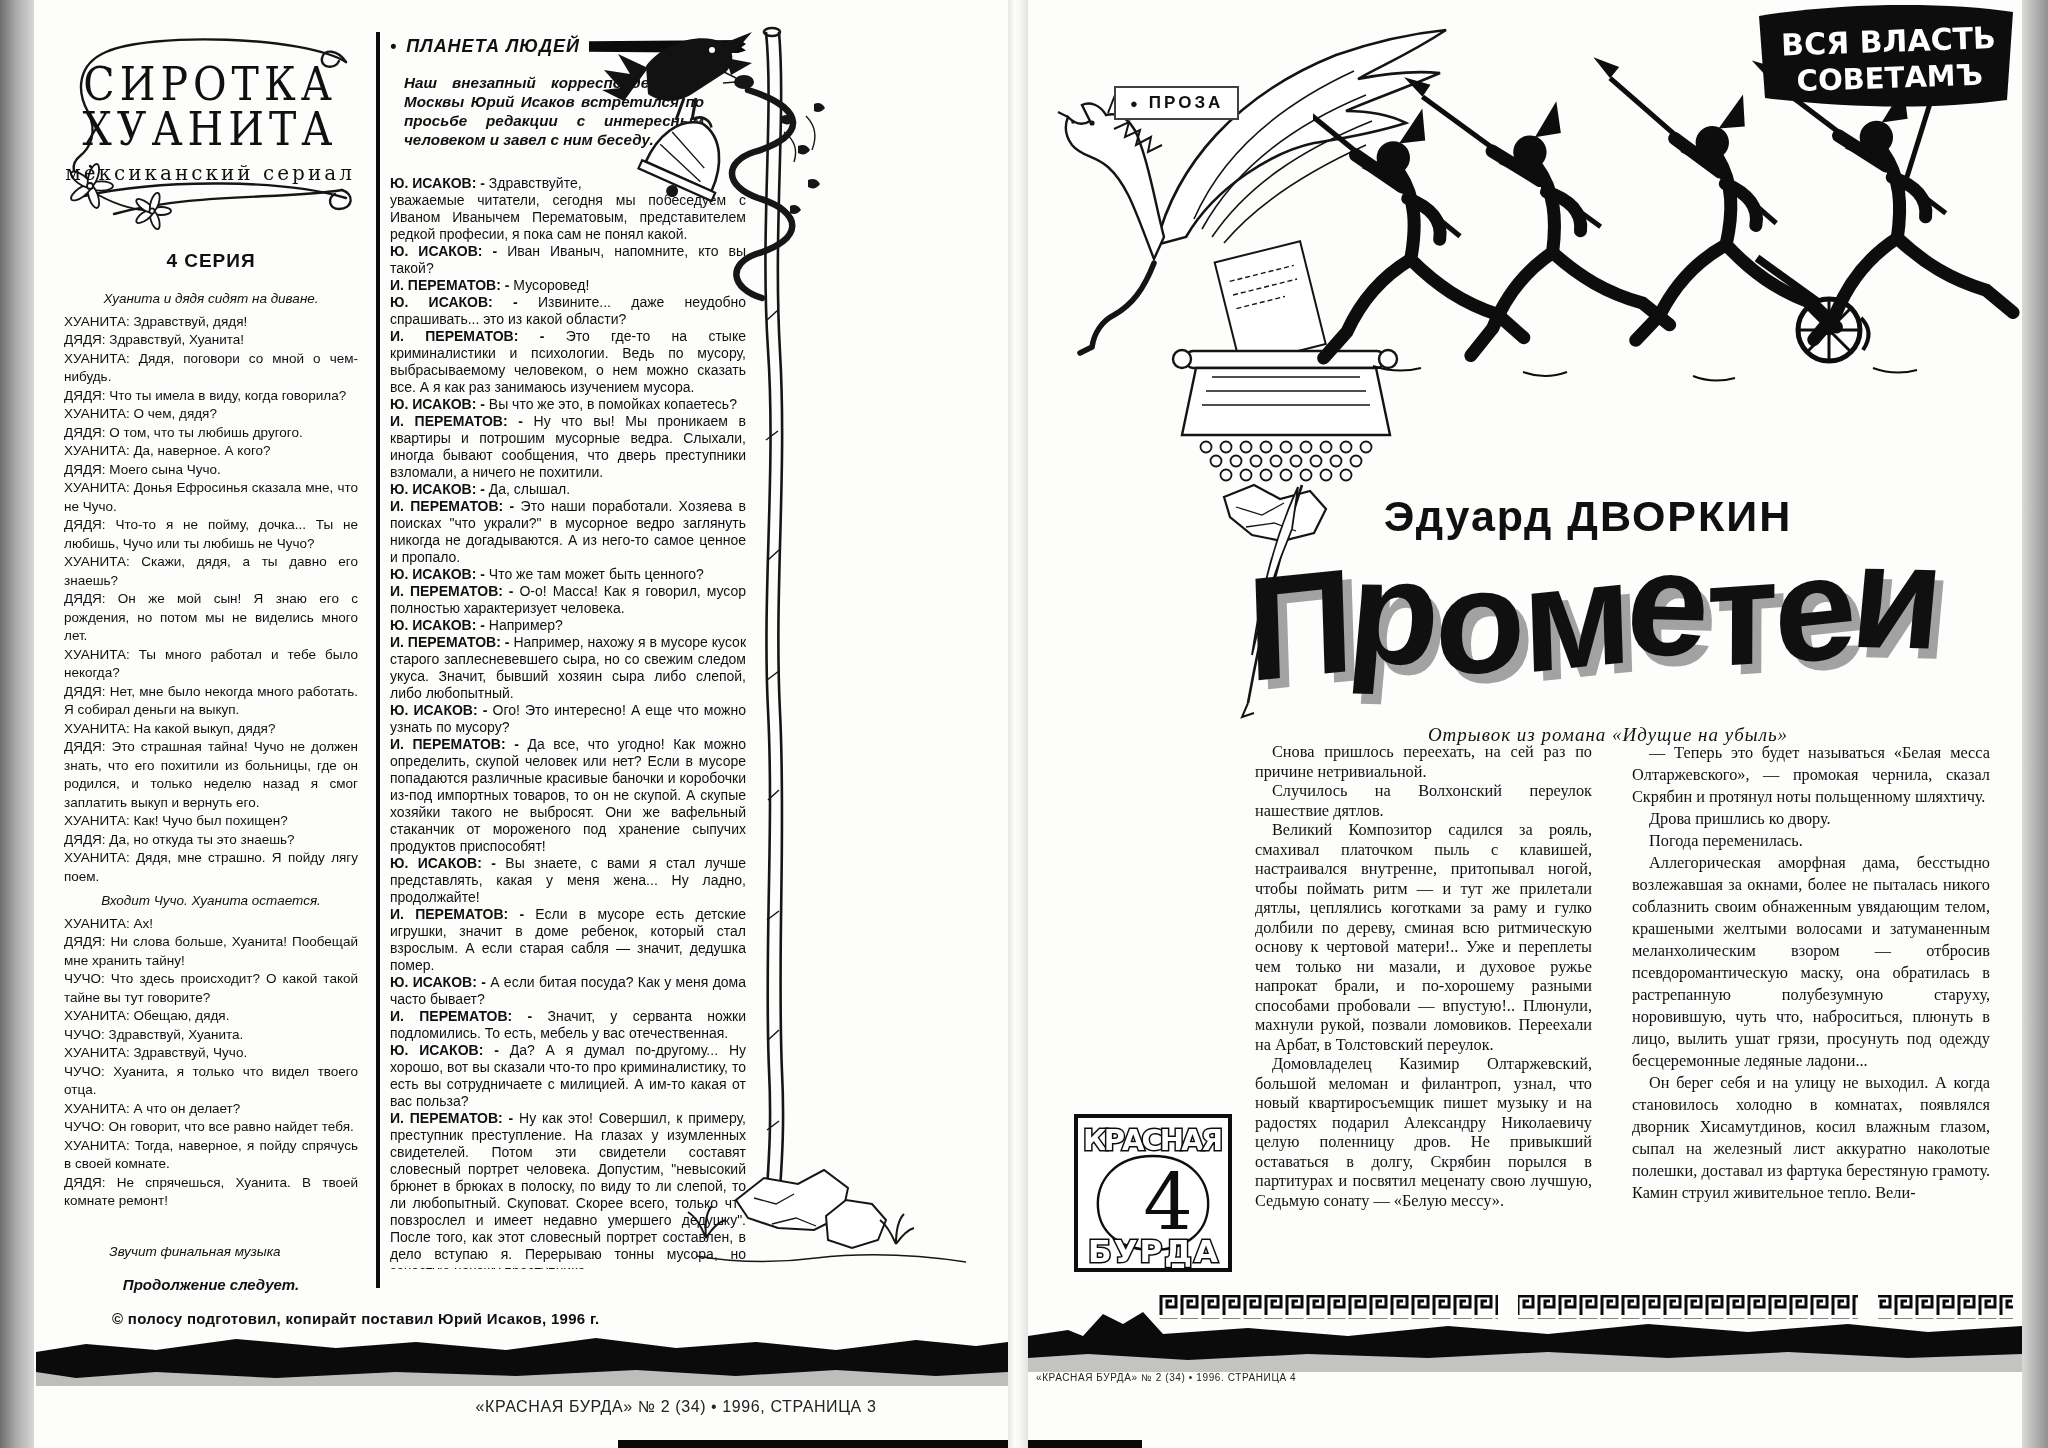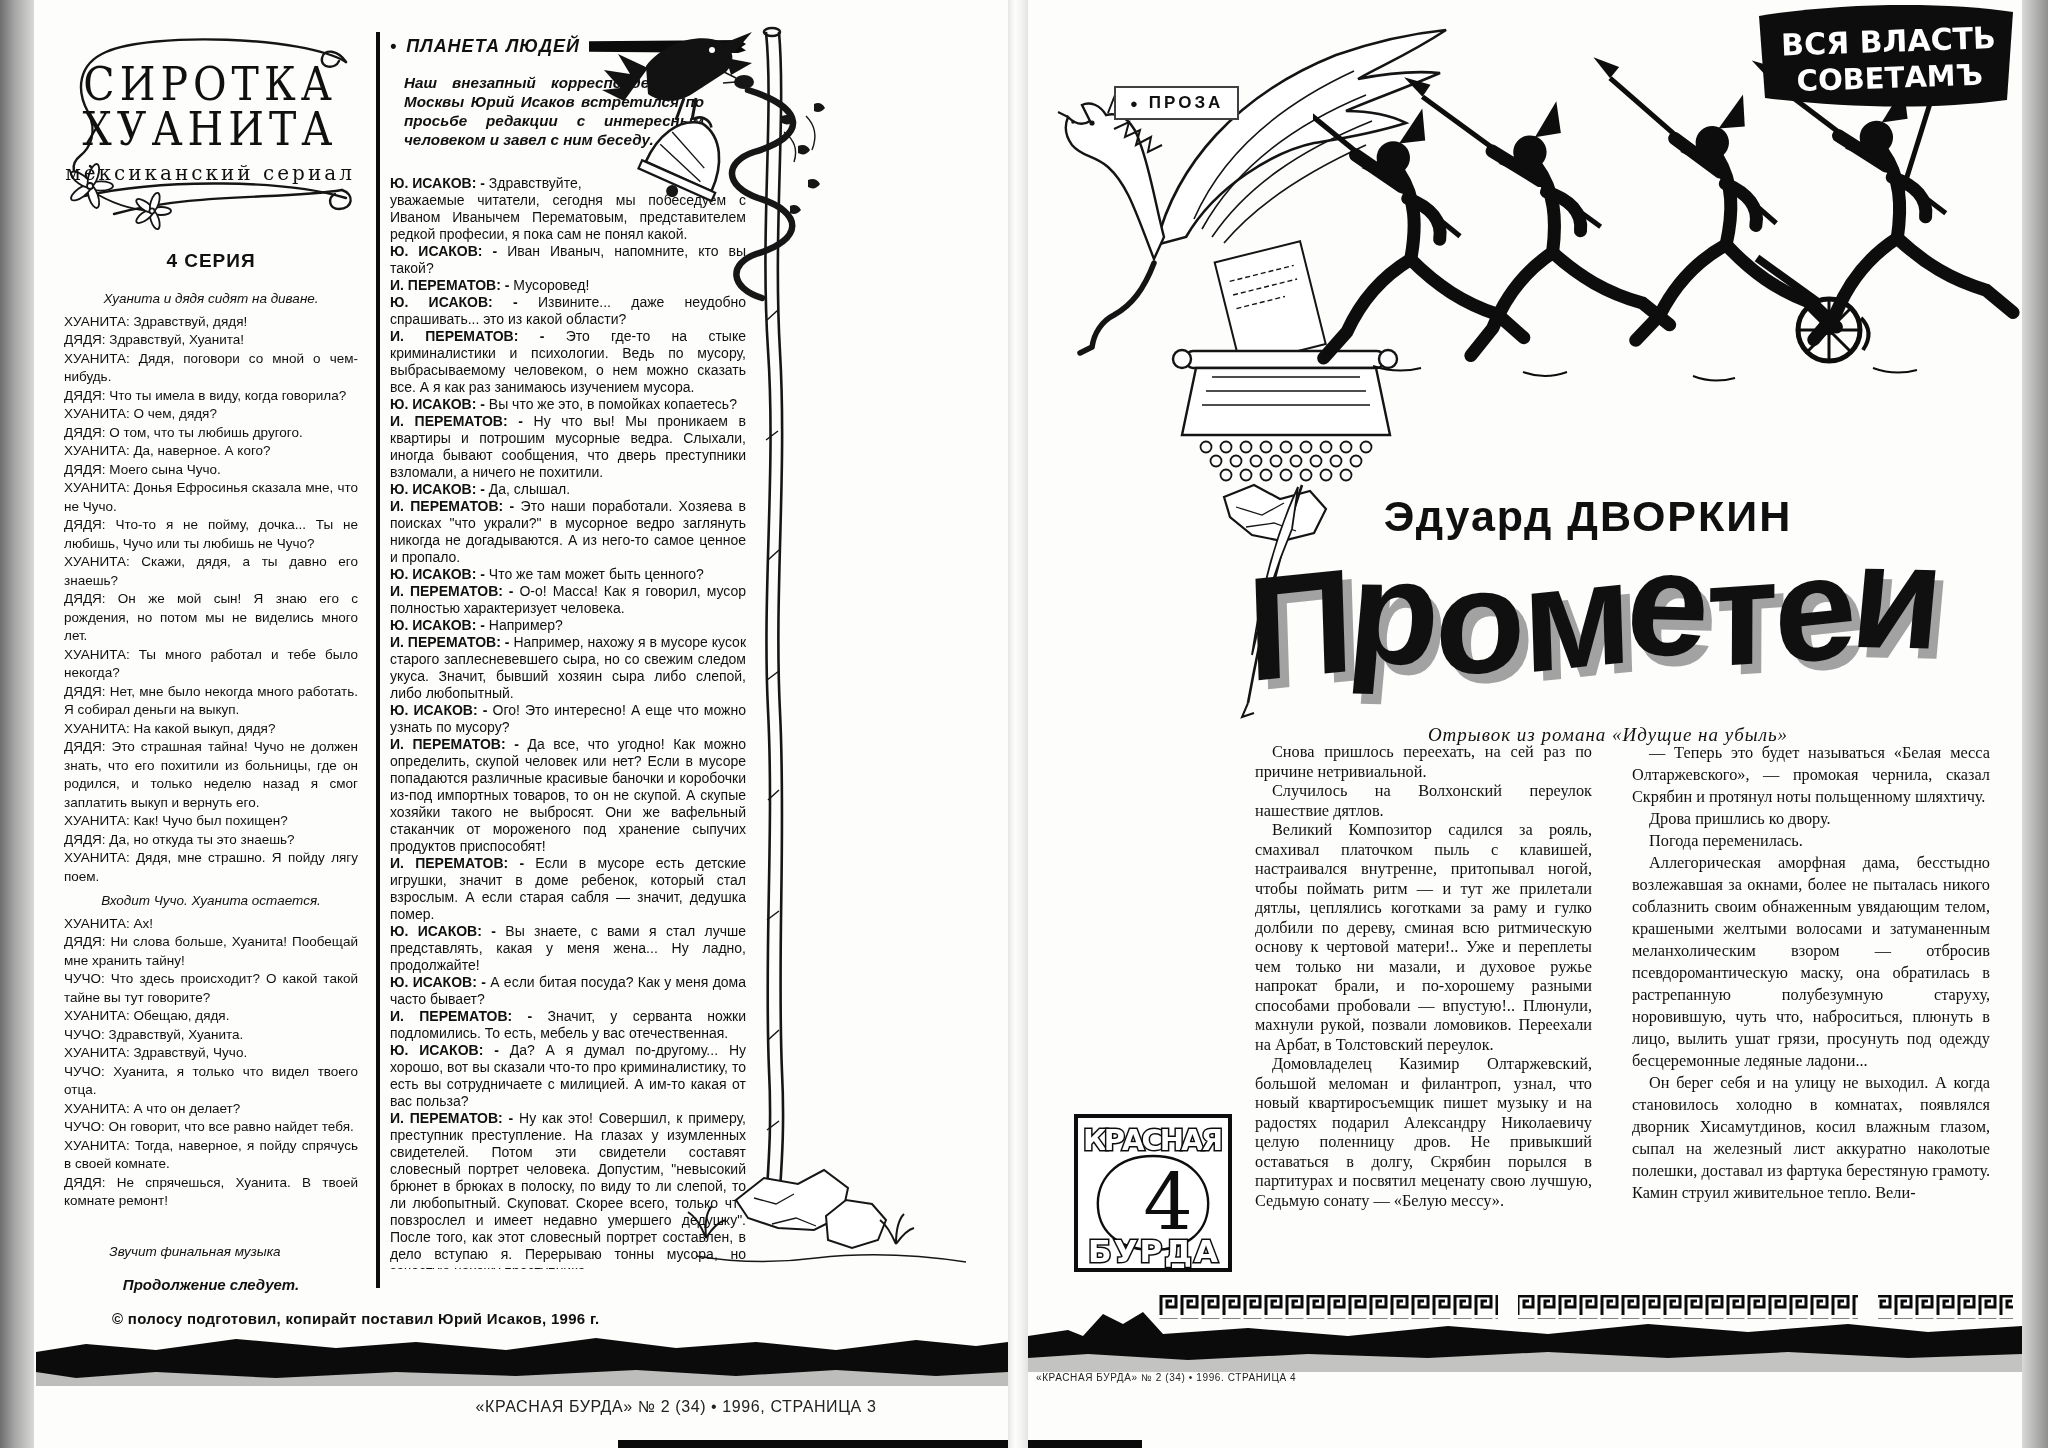--- a/index.html
+++ b/index.html
@@ -226,23 +226,23 @@
           <p><b>И. ПЕРЕМАТОВ: -</b> <span>О-о! Масса! Как я говорил, мусор полностью характеризует человека.</span></p>
 
           <p><b>Ю. ИСАКОВ: -</b> <span>Например?</span></p>
 
           <p><b>И. ПЕРЕМАТОВ: -</b> <span>Например, нахожу я в мусоре кусок старого заплесневевшего сыра, но со свежим следом укуса. Значит, бывший хозяин сыра либо слепой, либо любопытный.</span></p>
 
           <p><b>Ю. ИСАКОВ: -</b> <span>Ого! Это интересно! А еще что можно узнать по мусору?</span></p>
 
           <p><b>И. ПЕРЕМАТОВ: -</b> <span>Да все, что угодно! Как можно определить, скупой человек или нет? Если в мусоре попадаются различные красивые баночки и коробочки из-под импортных товаров, то он не скупой. А скупые хозяйки такого не выбросят. Они же вафельный стаканчик от мороженого под хранение сыпучих продуктов приспособят!</span></p>
 
+          <p><b>Ю. ИСАКОВ: -</b> <span>Вы знаете, с вами я стал лучше представлять, какая у меня жена... Ну ладно, продолжайте!</span></p>
+
           <p><b>И. ПЕРЕМАТОВ: -</b> <span>Если в мусоре есть детские игрушки, значит в доме ребенок, который стал взрослым. А если старая сабля — значит, дедушка помер.</span></p>
-
-          <p><b>Ю. ИСАКОВ: -</b> <span>Вы знаете, с вами я стал лучше представлять, какая у меня жена... Ну ладно, продолжайте!</span></p>
 
           <p><b>Ю. ИСАКОВ: -</b> <span>А если битая посуда? Как у меня дома часто бывает?</span></p>
 
           <p><b>И. ПЕРЕМАТОВ: -</b> <span>Значит, у серванта ножки подломились. То есть, мебель у вас отечественная.</span></p>
 
           <p><b>Ю. ИСАКОВ: -</b> <span>Да? А я думал по-другому... Ну хорошо, вот вы сказали что-то про криминалистику, то есть вы сотрудничаете с милицией. А им-то какая от вас польза?</span></p>
 
           <p><b>И. ПЕРЕМАТОВ: -</b> <span>Ну как это! Совершил, к примеру, преступник преступление. На глазах у изумленных свидетелей. Потом эти свидетели составят словесный портрет человека. Допустим, "невысокий брюнет в брюках в полоску, по виду то ли слепой, то ли любопытный. Скуповат. Скорее всего, только что повзрослел и имеет недавно умершего дедушку". После того, как этот словесный портрет составлен, в дело вступаю я. Перерываю тонны мусора, но зачастую нахожу преступника.</span></p>
 
         </div>

